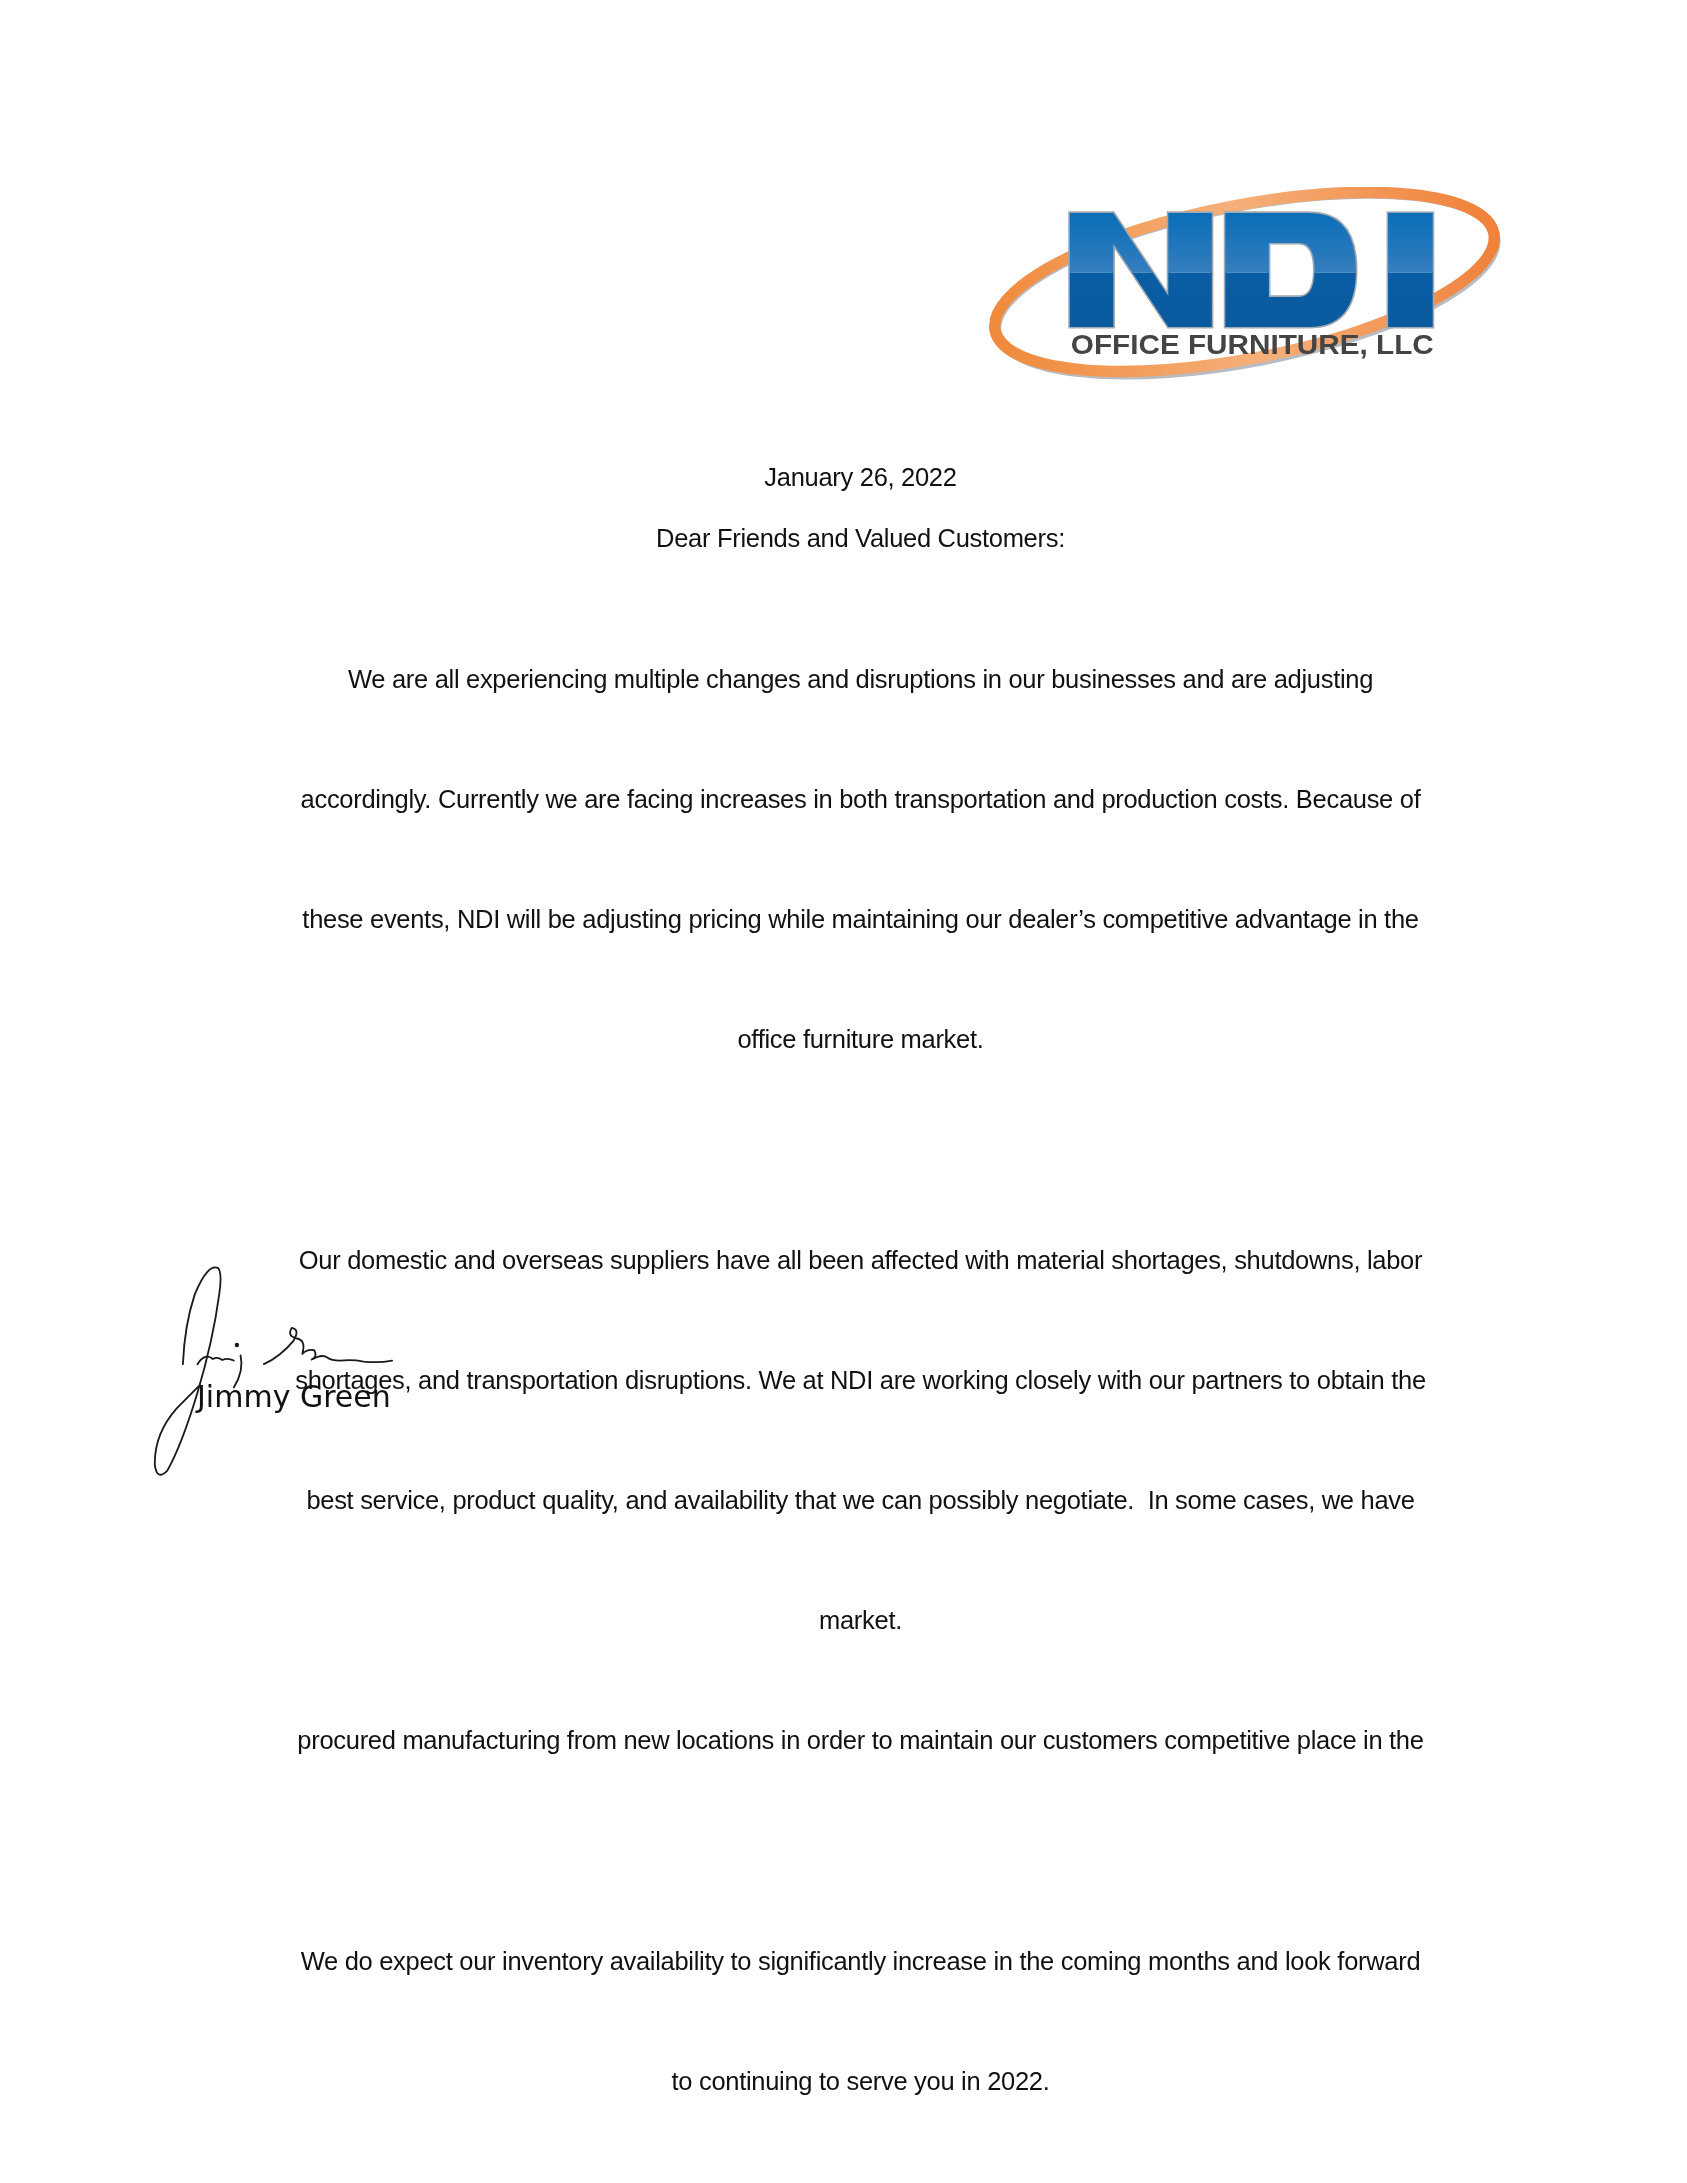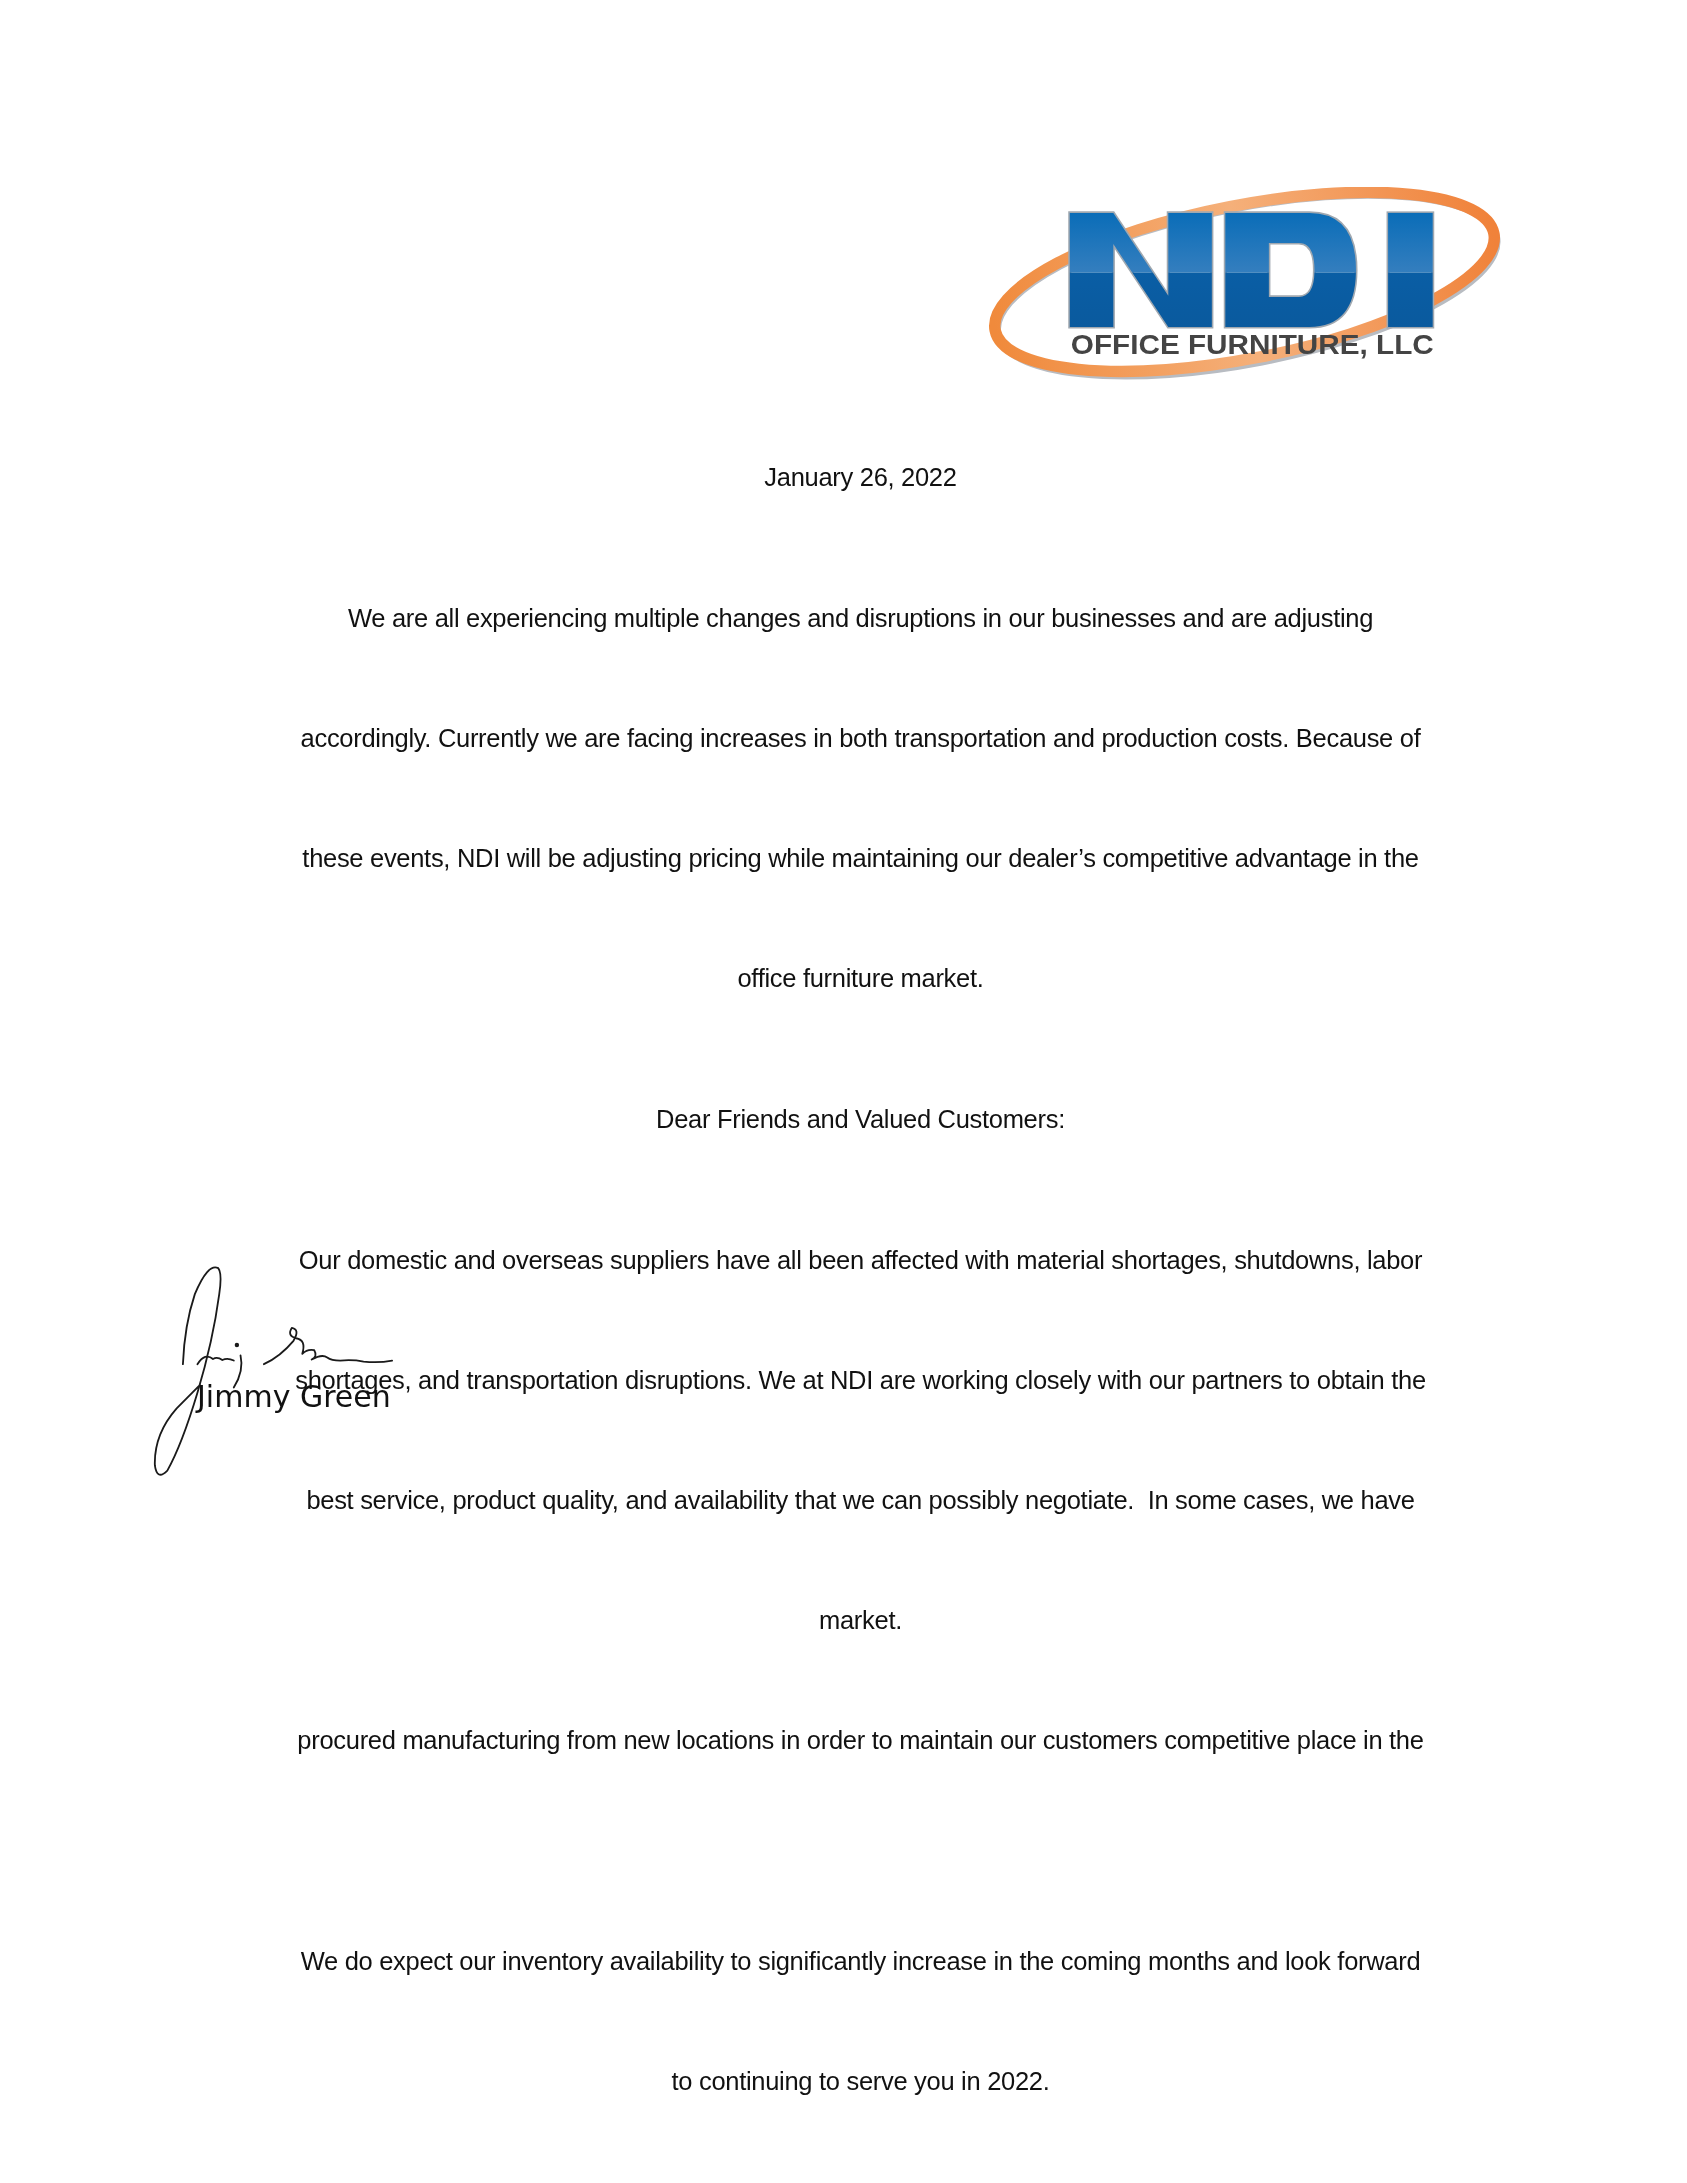--- a/index.html
+++ b/index.html
@@ -74,28 +74,28 @@
         <path d="M478 50 L640 50 Q730 50 730 160 Q730 270 640 270 L478 270 Z M562 108 L562 212 L620 212 Q650 212 650 160 Q650 108 620 108 Z" fill="url(#gBot)" fill-rule="evenodd"></path>
         <rect x="792" y="50" width="86" height="220" fill="url(#gBot)"></rect>
       </g>
 
       <text x="180" y="322" font-family="Liberation Sans, sans-serif" font-weight="bold" font-size="52" fill="#444444" textLength="700" lengthAdjust="spacingAndGlyphs">OFFICE FURNITURE, LLC</text>
     </svg>
   </div>
 
   <div class="body-text">
     <p>January 26, 2022</p>
+    <p>Dear Friends and Valued Customers:</p>
+
     <p>
       <span class="line">We are all experiencing multiple changes and disruptions in our businesses and are adjusting</span>
       <span class="line">accordingly. Currently we are facing increases in both transportation and production costs. Because of</span>
       <span class="line">these events, NDI will be adjusting pricing while maintaining our dealer’s competitive advantage in the</span>
       <span class="line">office furniture market.</span>
     </p>
-
-    <p>Dear Friends and Valued Customers:</p>
 
     <p>
       <span class="line">Our domestic and overseas suppliers have all been affected with material shortages, shutdowns, labor</span>
       <span class="line">shortages, and transportation disruptions. We at NDI are working closely with our partners to obtain the</span>
       <span class="line">best service, product quality, and availability that we can possibly negotiate.  In some cases, we have</span>
       <span class="line">market.</span>
       <span class="line">procured manufacturing from new locations in order to maintain our customers competitive place in the</span>
     </p>
 
     <p>

